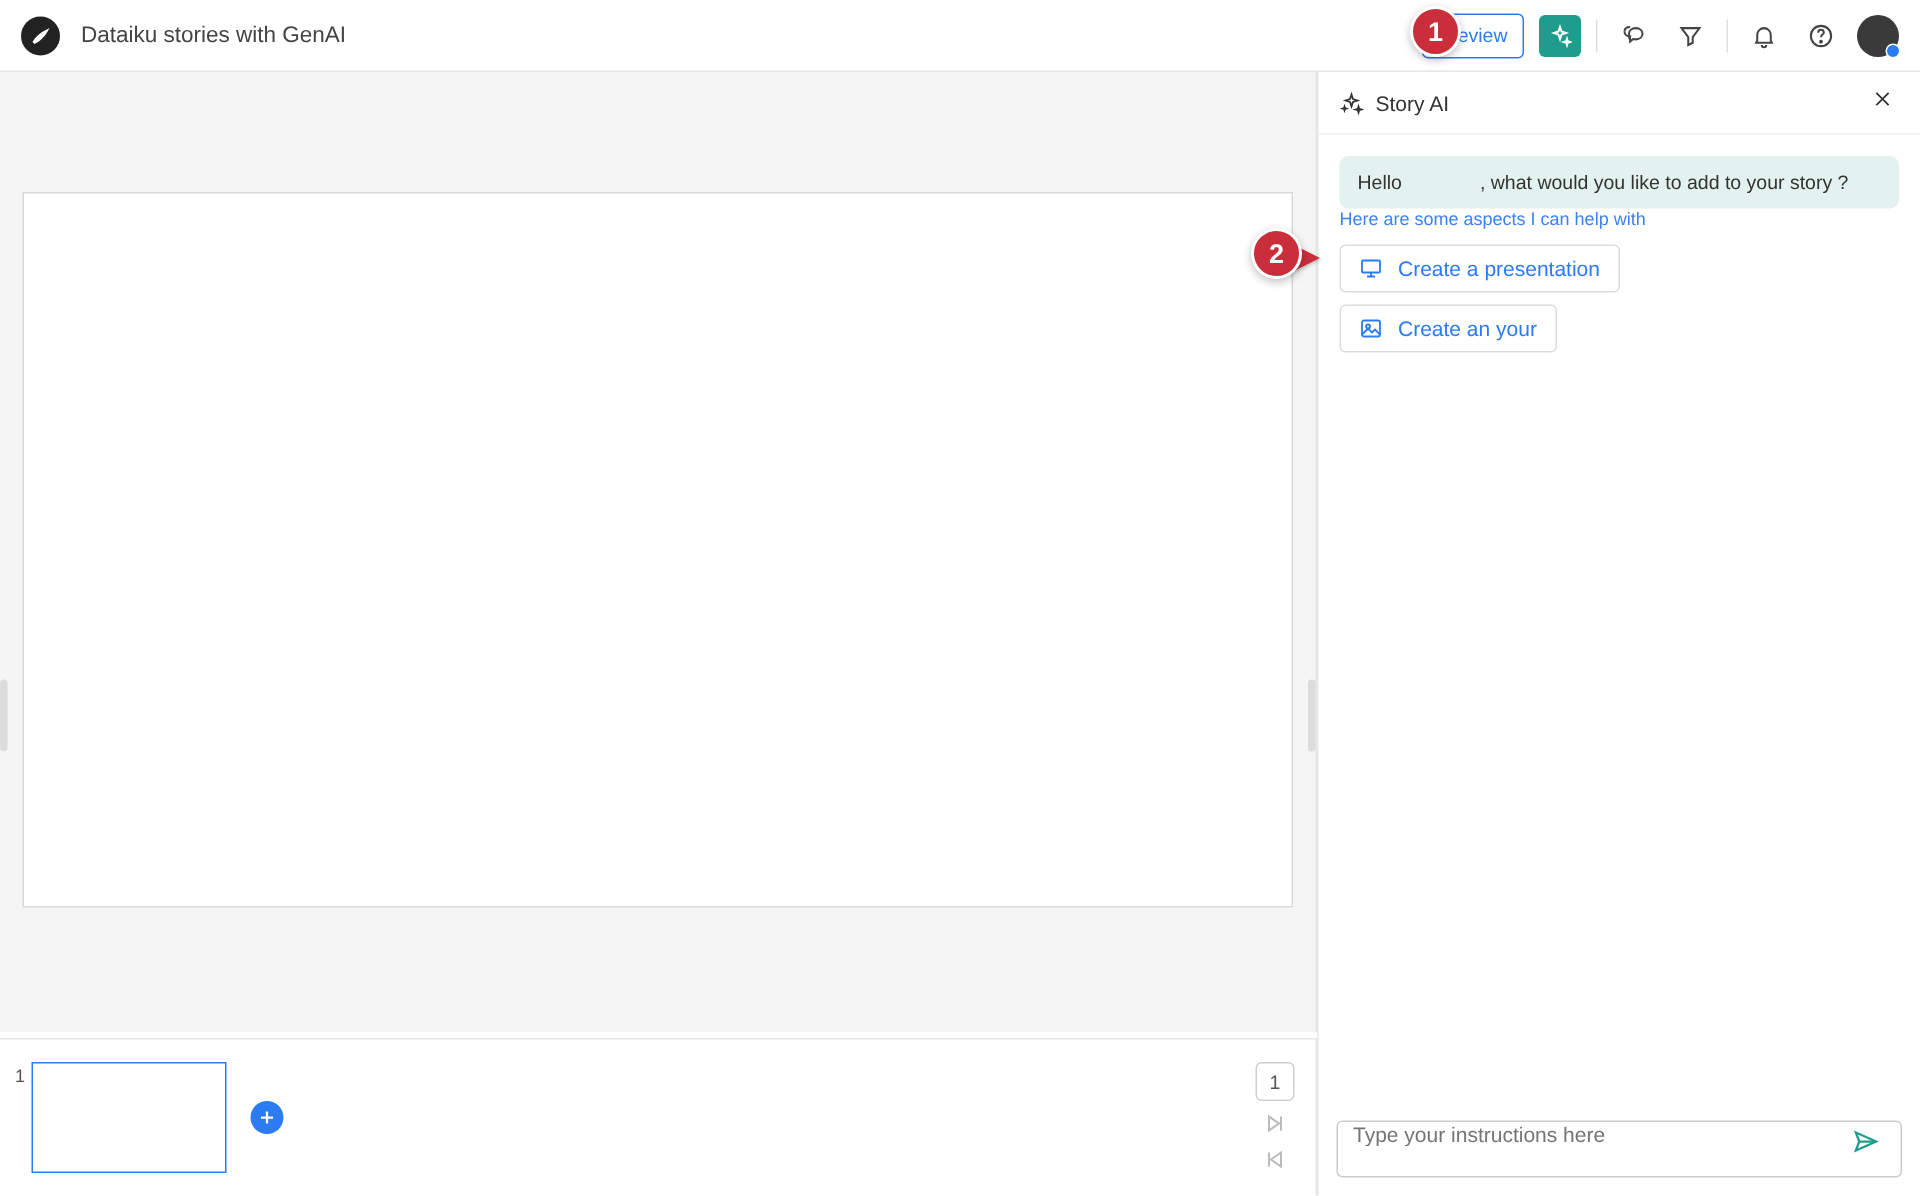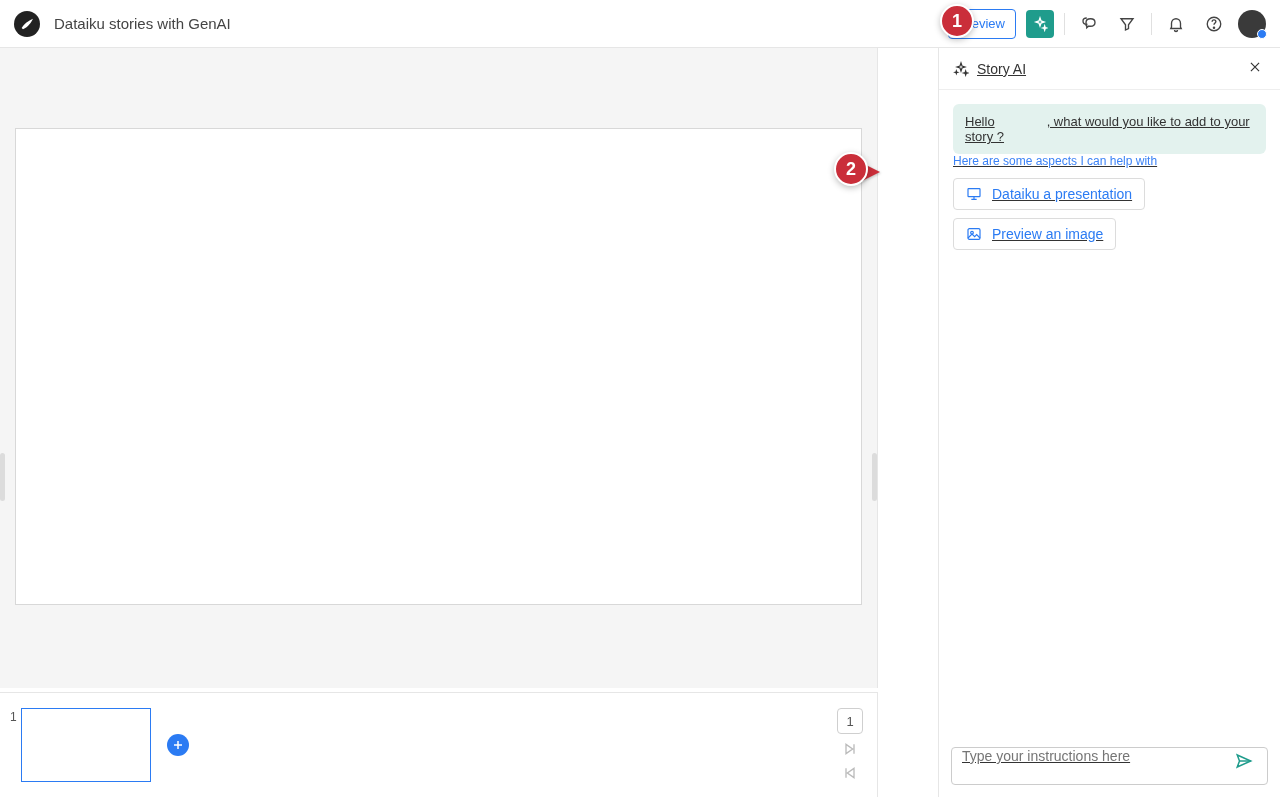--- a/index.html
+++ b/index.html
@@ -23,21 +23,21 @@
 
   .bottom-bar { position: absolute; left: 0; bottom: 0; width: 878px; height: 105px; background: #fff; border-top: 1px solid #e6e6e6; border-right: 1px solid #e6e6e6; display: flex; align-items: center; padding: 8px 10px; }
   .thumb-wrap { display: flex; align-items: flex-start; }
   .thumb-num { font-size: 12px; color: #555; margin-right: 4px; margin-top: 2px; }
   .thumb { width: 130px; height: 74px; border: 1.5px solid #2B7BF3; background: #fff; cursor: pointer; }
   .add-slide { width: 22px; height: 22px; border-radius: 50%; background: #2B7BF3; color: #fff; display: flex; align-items: center; justify-content: center; font-size: 16px; margin-left: 16px; cursor: pointer; line-height: 1; }
   .page-controls { margin-left: auto; display: flex; flex-direction: column; align-items: center; gap: 6px; padding-right: 4px; }
   .page-box { width: 26px; height: 26px; border: 1px solid #cfcfcf; border-radius: 4px; display: flex; align-items: center; justify-content: center; font-size: 13px; color: #555; cursor: pointer; }
   .nav-arrow { color: #bbb; cursor: pointer; height: 18px; display: flex; align-items: center; }
 
-  .side-panel { position: absolute; top: 48px; right: 0; width: 342px; bottom: 0; background: #fff; display: flex; flex-direction: column; border-left: 1px solid #e6e6e6; text-decoration: underline; }
+  .side-panel { position: absolute; top: 48px; right: 0; width: 402px; bottom: 0; background: #fff; display: flex; flex-direction: column; border-left: 1px solid #e6e6e6; }
   .panel-header { height: 42px; display: flex; align-items: center; padding: 0 14px; border-bottom: 1px solid #eee; }
   .panel-title { font-size: 14px; color: #333; margin-left: 8px; }
   .close-x { margin-left: auto; cursor: pointer; color: #333; font-size: 16px; padding: 4px;}
   .panel-body { padding: 14px; flex: 1; overflow: auto; }
   .greeting-pill { background: #E3F2EE; border-radius: 6px; padding: 10px 12px; font-size: 13px; color: #333; }
   .greeting-pill .gap { display: inline-block; width: 52px; }
   .hint { font-size: 12px; color: #3b82f6; margin-bottom: 10px; }
   .suggestions { display: flex; flex-direction: column; gap: 8px; align-items: flex-start; }
   .suggestion { display: inline-flex; align-items: center; gap: 10px; border: 1px solid #dcdcdc; border-radius: 4px; padding: 7px 12px; font-size: 14px; color: #2B7BF3; cursor: pointer; background: #fff; }
   .suggestion svg { flex-shrink: 0; }
@@ -153,29 +153,29 @@
     <div class="greeting-pill">
       <span>Hello</span><span class="gap"></span><span>, what would you like to add to your story ?</span>
     </div>
     <div class="hint">Here are some aspects I can help with</div>
     <div class="suggestions">
       <div class="suggestion">
         <svg width="16" height="16" viewBox="0 0 24 24" fill="none" stroke="#2B7BF3" stroke-width="1.8">
             <rect x="3" y="4" width="18" height="12" rx="1"></rect>
             <path d="M12 16v4M8 20h8"></path>
           </svg>
-        <span>Dataiku a presentation</span>
+        <span>Create a presentation</span>
       </div>
       <div class="suggestion">
         <svg width="16" height="16" viewBox="0 0 24 24" fill="none" stroke="#2B7BF3" stroke-width="1.8">
             <rect x="3" y="4" width="18" height="16" rx="2"></rect>
             <circle cx="9" cy="10" r="2"></circle>
             <path d="M3 18l6-6 4 4 3-3 5 5"></path>
           </svg>
-        <span>Preview an image</span>
+        <span>Create an your</span>
       </div>
     </div>
   </div>
   <div class="input-wrap">
     <div class="input-box">
       <input type="text" placeholder="Type your instructions here" style="">
       <div class="send-btn">
         <svg width="18" height="18" viewBox="0 0 24 24" fill="none" stroke="#1F9C8C" stroke-width="2">
             <path d="M3 20l18-8L3 4l3 8-3 8z"></path>
             <path d="M6 12h15"></path>

